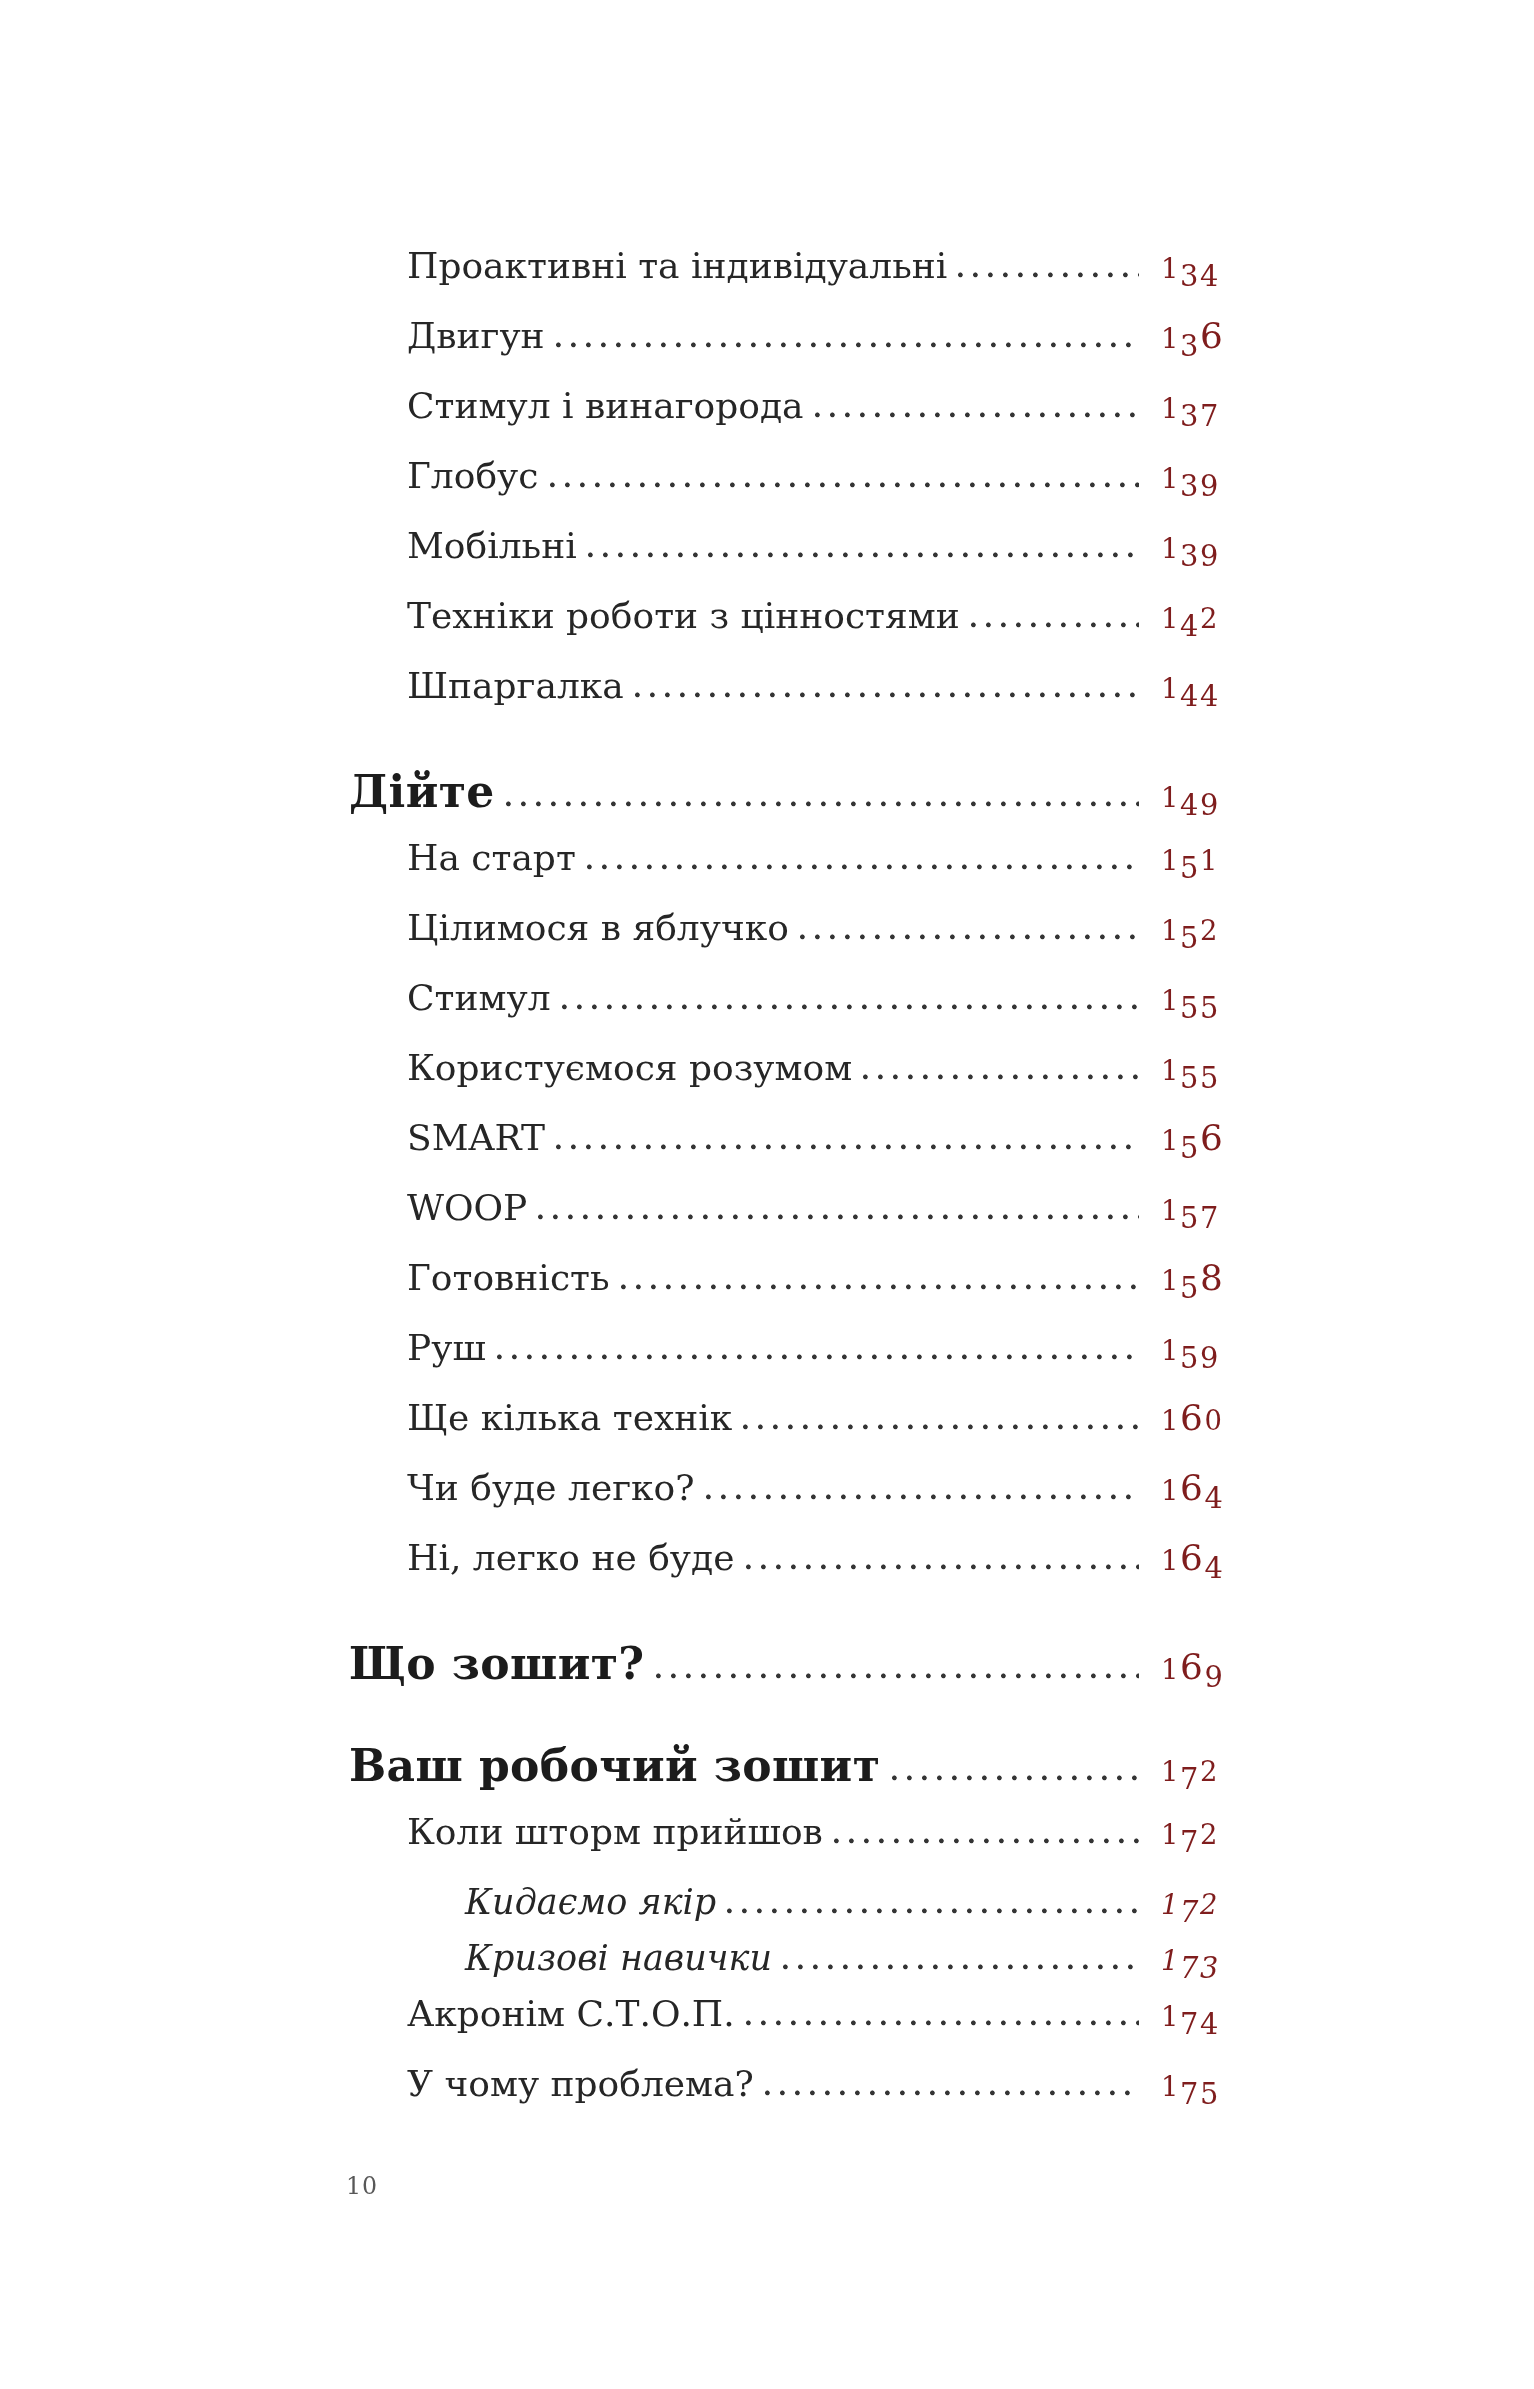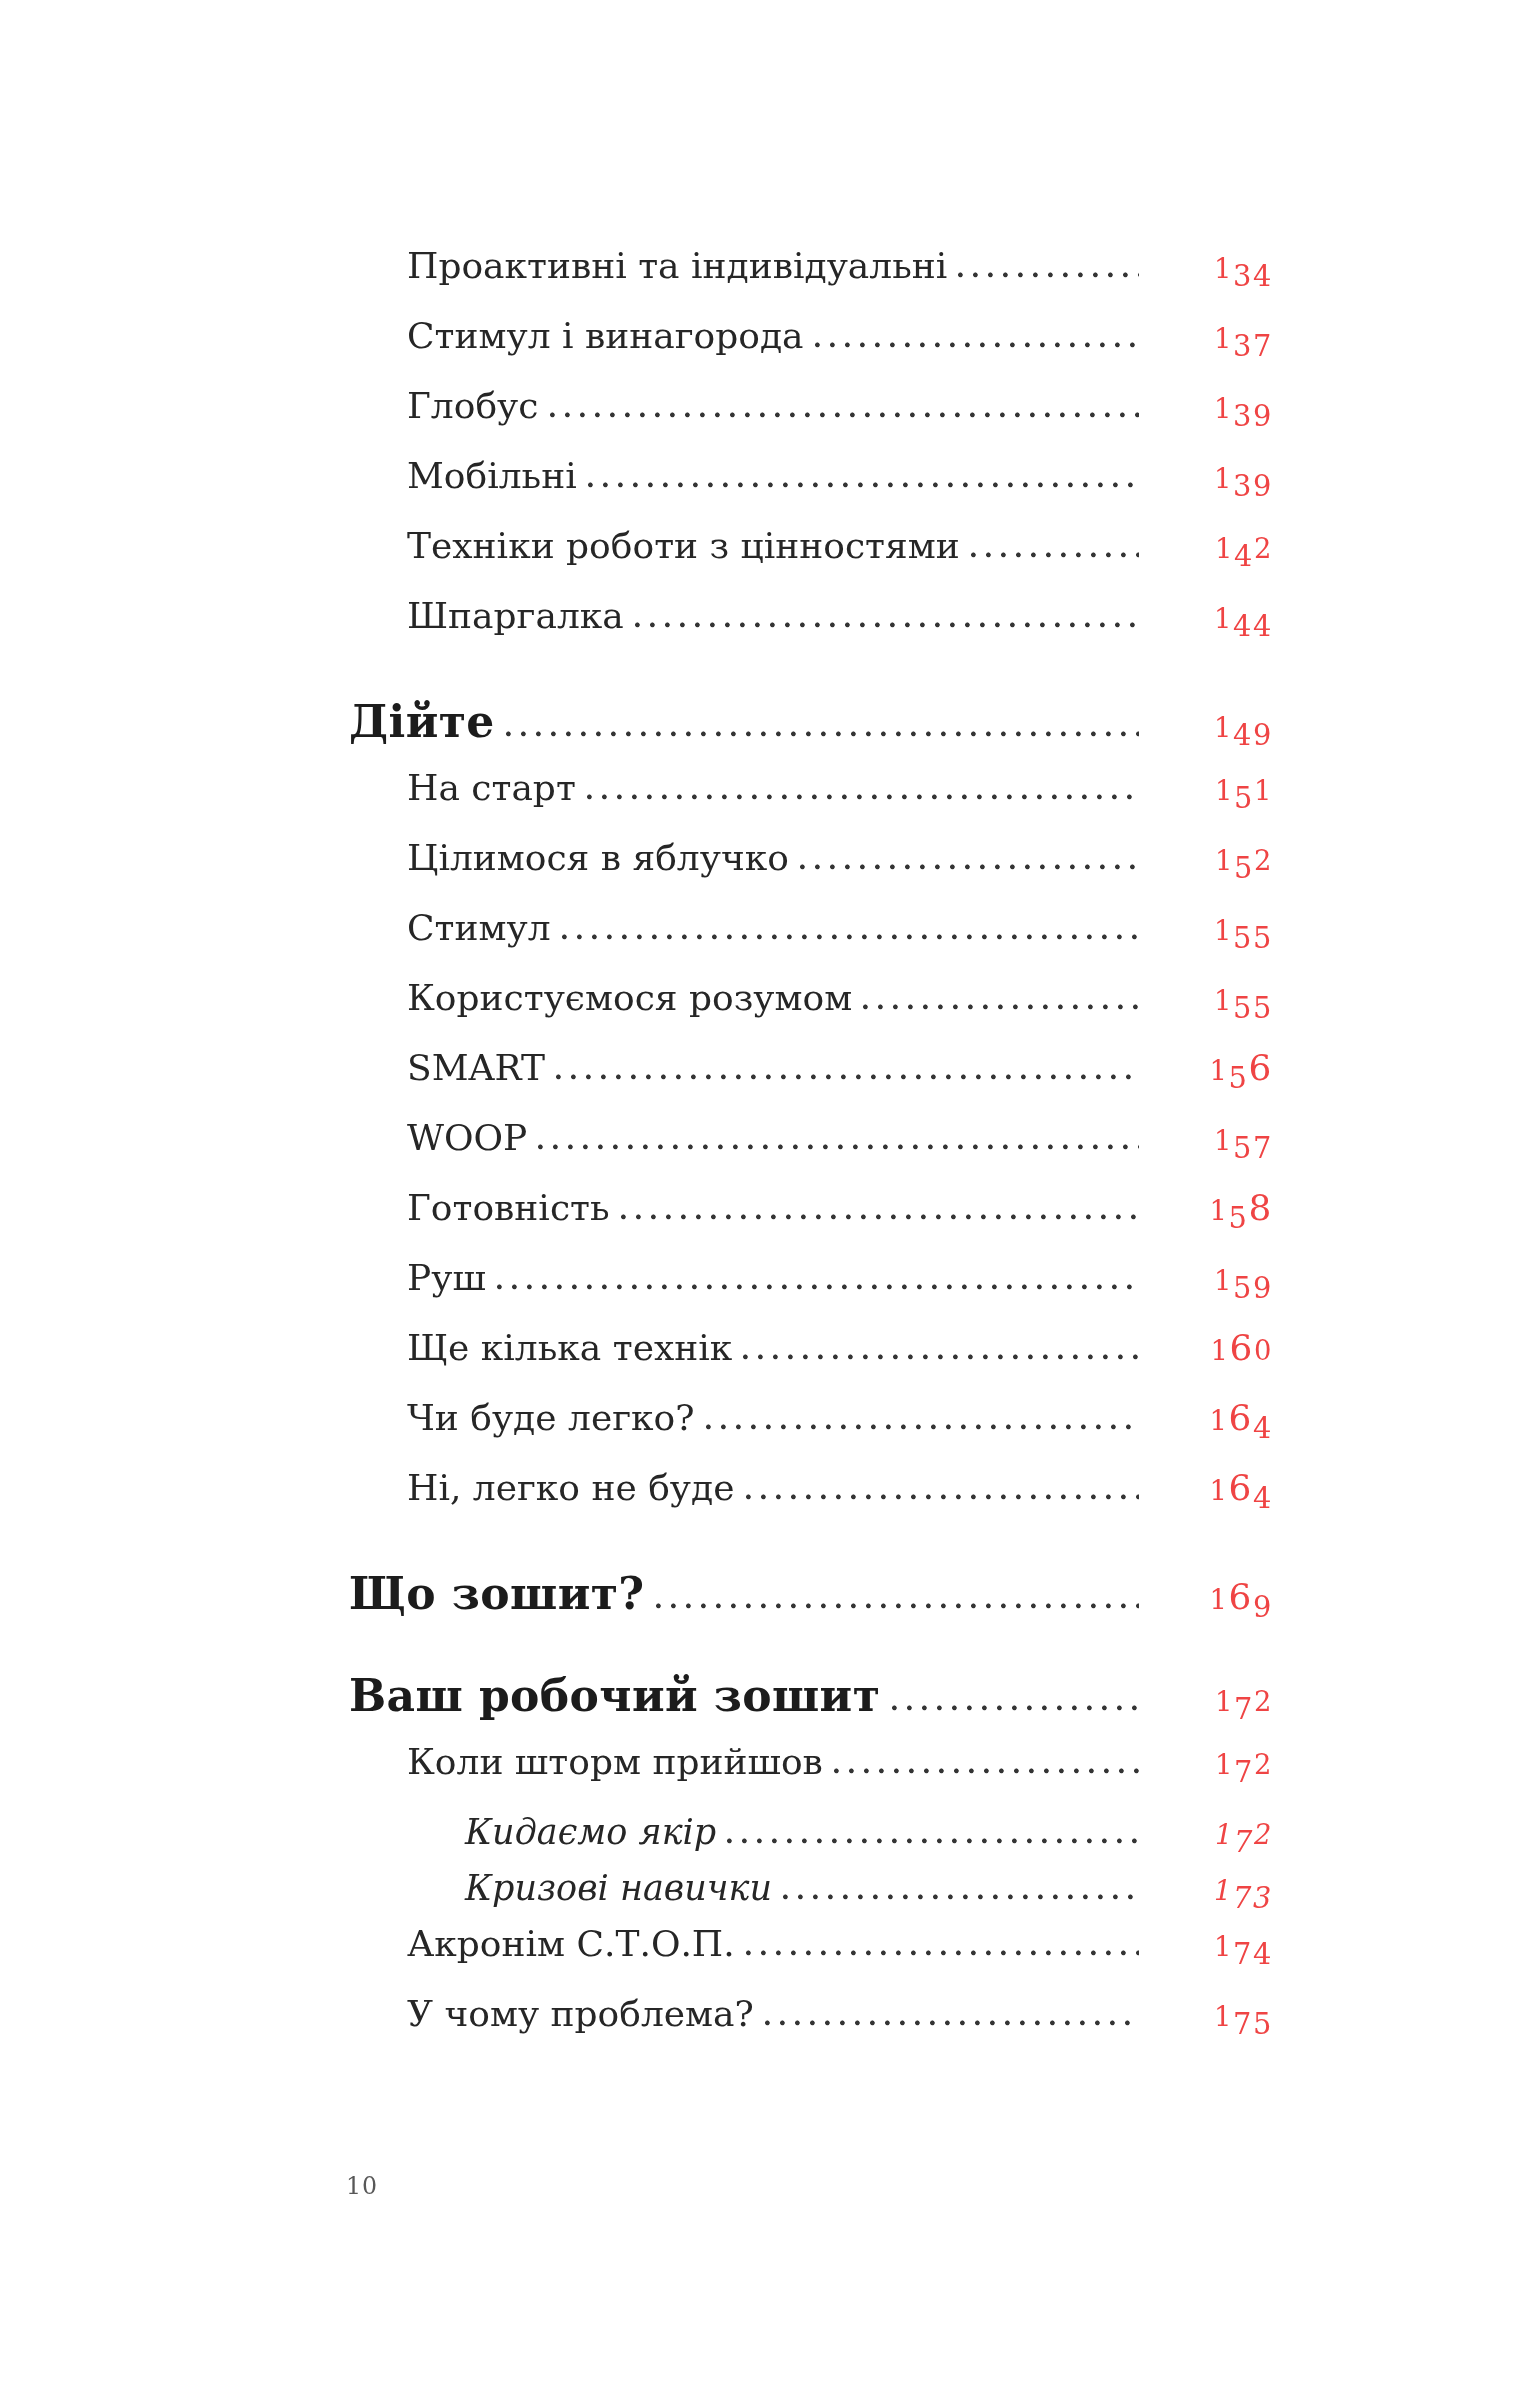--- a/index.html
+++ b/index.html
@@ -46,24 +46,23 @@
     height: 5.6px;
     margin: 0 22.4px 0 11.2px;
     background-image: radial-gradient(circle at 2.4px 2.7px, #343434 2px, rgba(0,0,0,0) 2.6px);
     background-size: 15px 5.6px;
     background-repeat: repeat-x;
     background-position: left bottom;
     min-width: 16px;
   }
   .page {
     width: 112px;
-    text-align: right;
     font-size: 37px;
     letter-spacing: 1.6px;
-    color: #ef4444;
+    color: #7f1d1d;
   }
   
   .osnum span { display: inline-block; }
   .os-x { font-size: 0.74em; }                               
   .os-a { font-size: 0.97em; }                               
   .os-d { font-size: 0.78em; transform: translateY(0.27em); }
   .folio {
     position: absolute;
     left: 346px;
     top: 2140px;
@@ -77,20 +76,25 @@
 
 <div class="scan-page">
   <div class="toc">
 
     <div class="row item">
       <span class="label">Проактивні та індивідуальні</span>
       <span class="leader"></span>
       <span class="page osnum"><span class="os-x">1</span><span class="os-d">3</span><span class="os-d">4</span></span>
     </div>
     <div class="row item">
+      <span class="label">Двигун</span>
+      <span class="leader"></span>
+      <span class="page osnum"><span class="os-x">1</span><span class="os-d">3</span><span class="os-a">6</span></span>
+    </div>
+    <div class="row item">
       <span class="label">Стимул і винагорода</span>
       <span class="leader"></span>
       <span class="page osnum"><span class="os-x">1</span><span class="os-d">3</span><span class="os-d">7</span></span>
     </div>
     <div class="row item">
       <span class="label">Глобус</span>
       <span class="leader"></span>
       <span class="page osnum"><span class="os-x">1</span><span class="os-d">3</span><span class="os-d">9</span></span>
     </div>
     <div class="row item">

